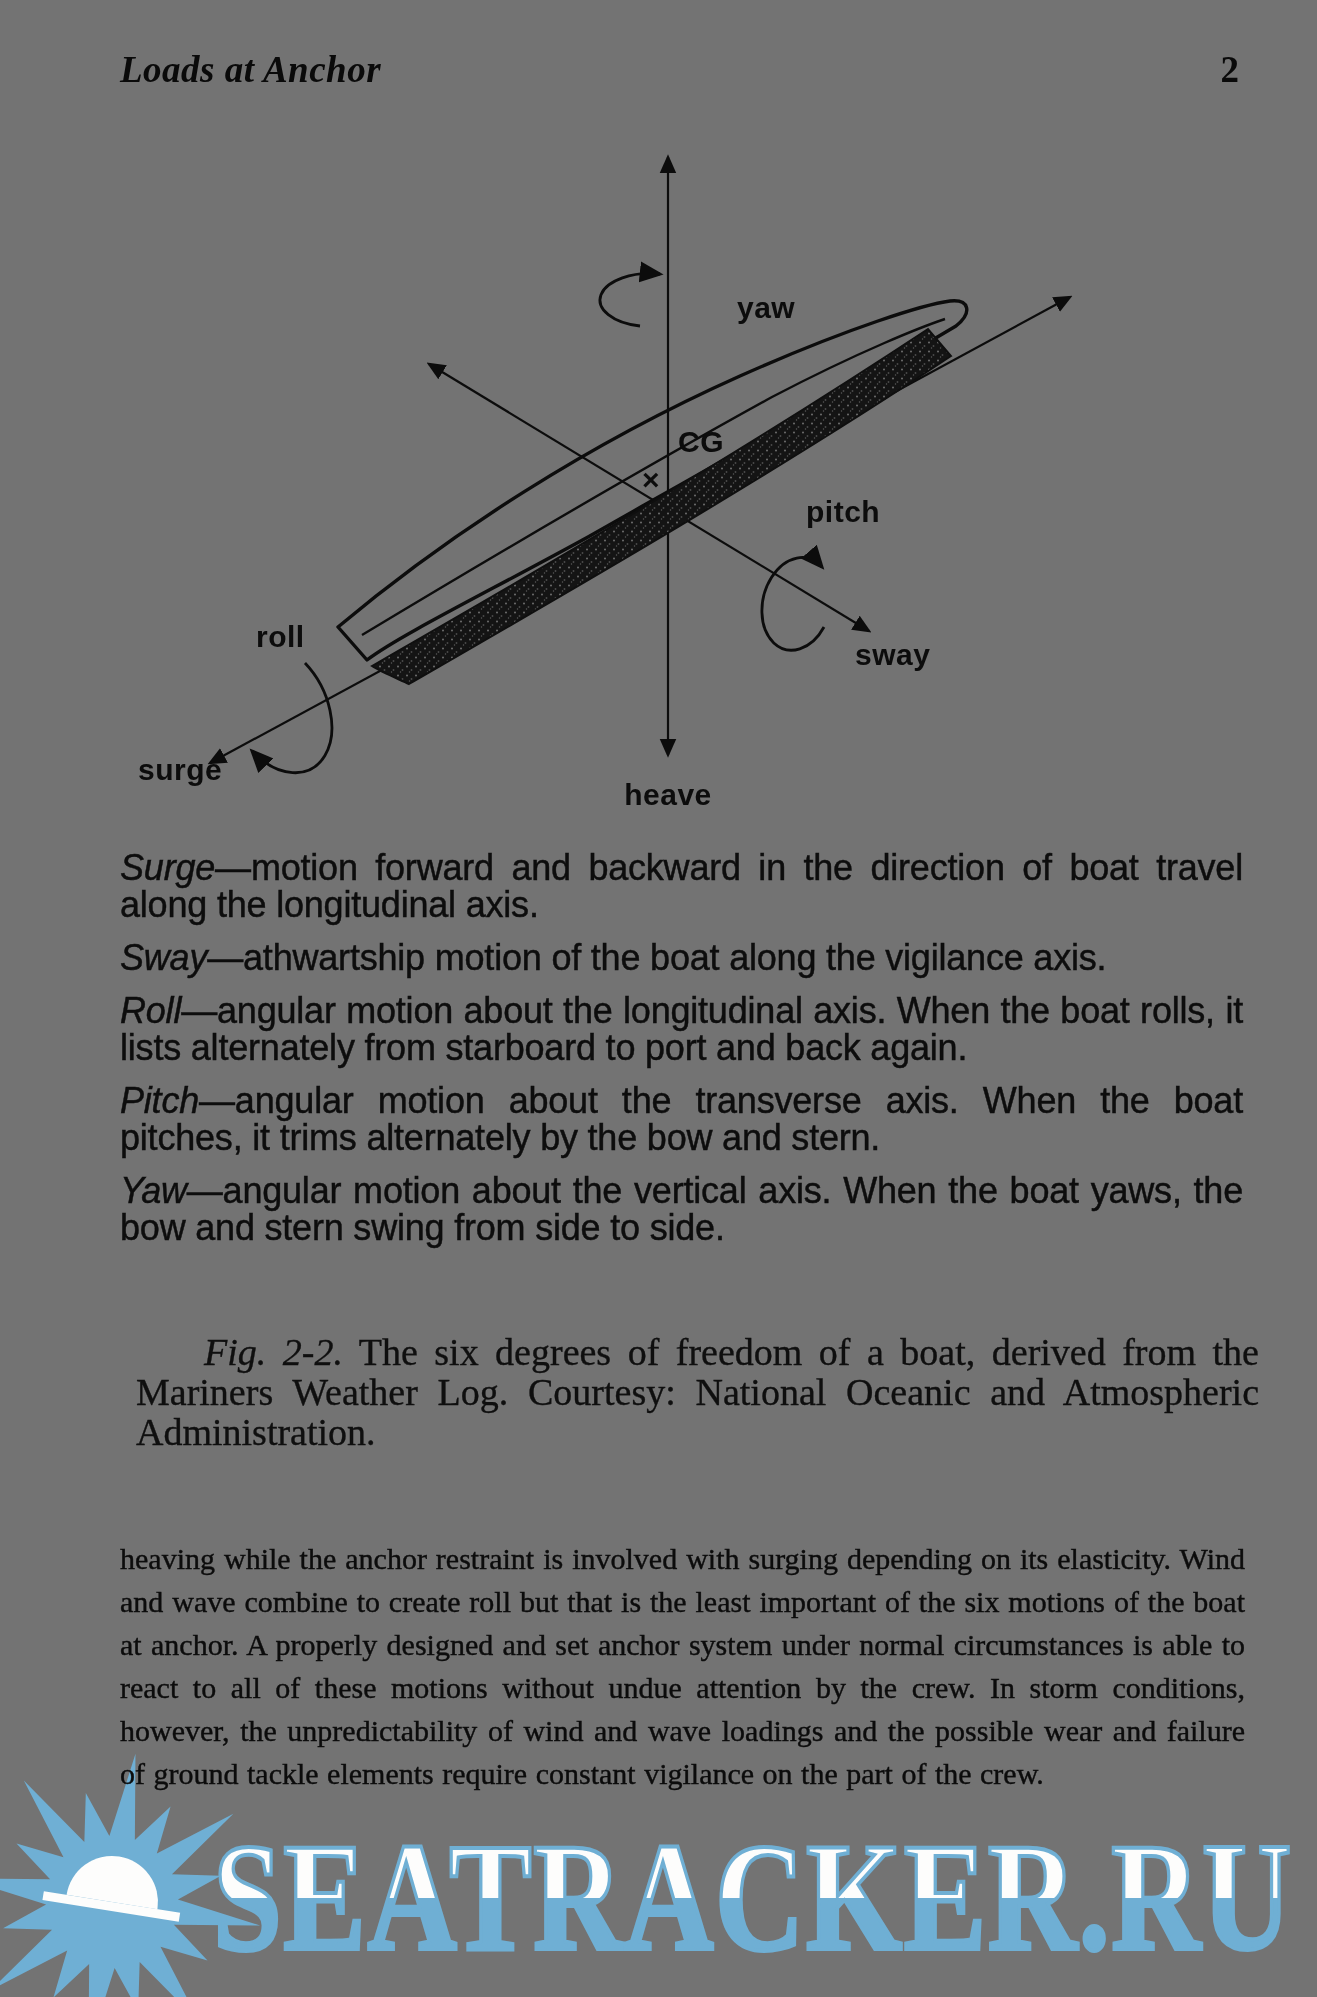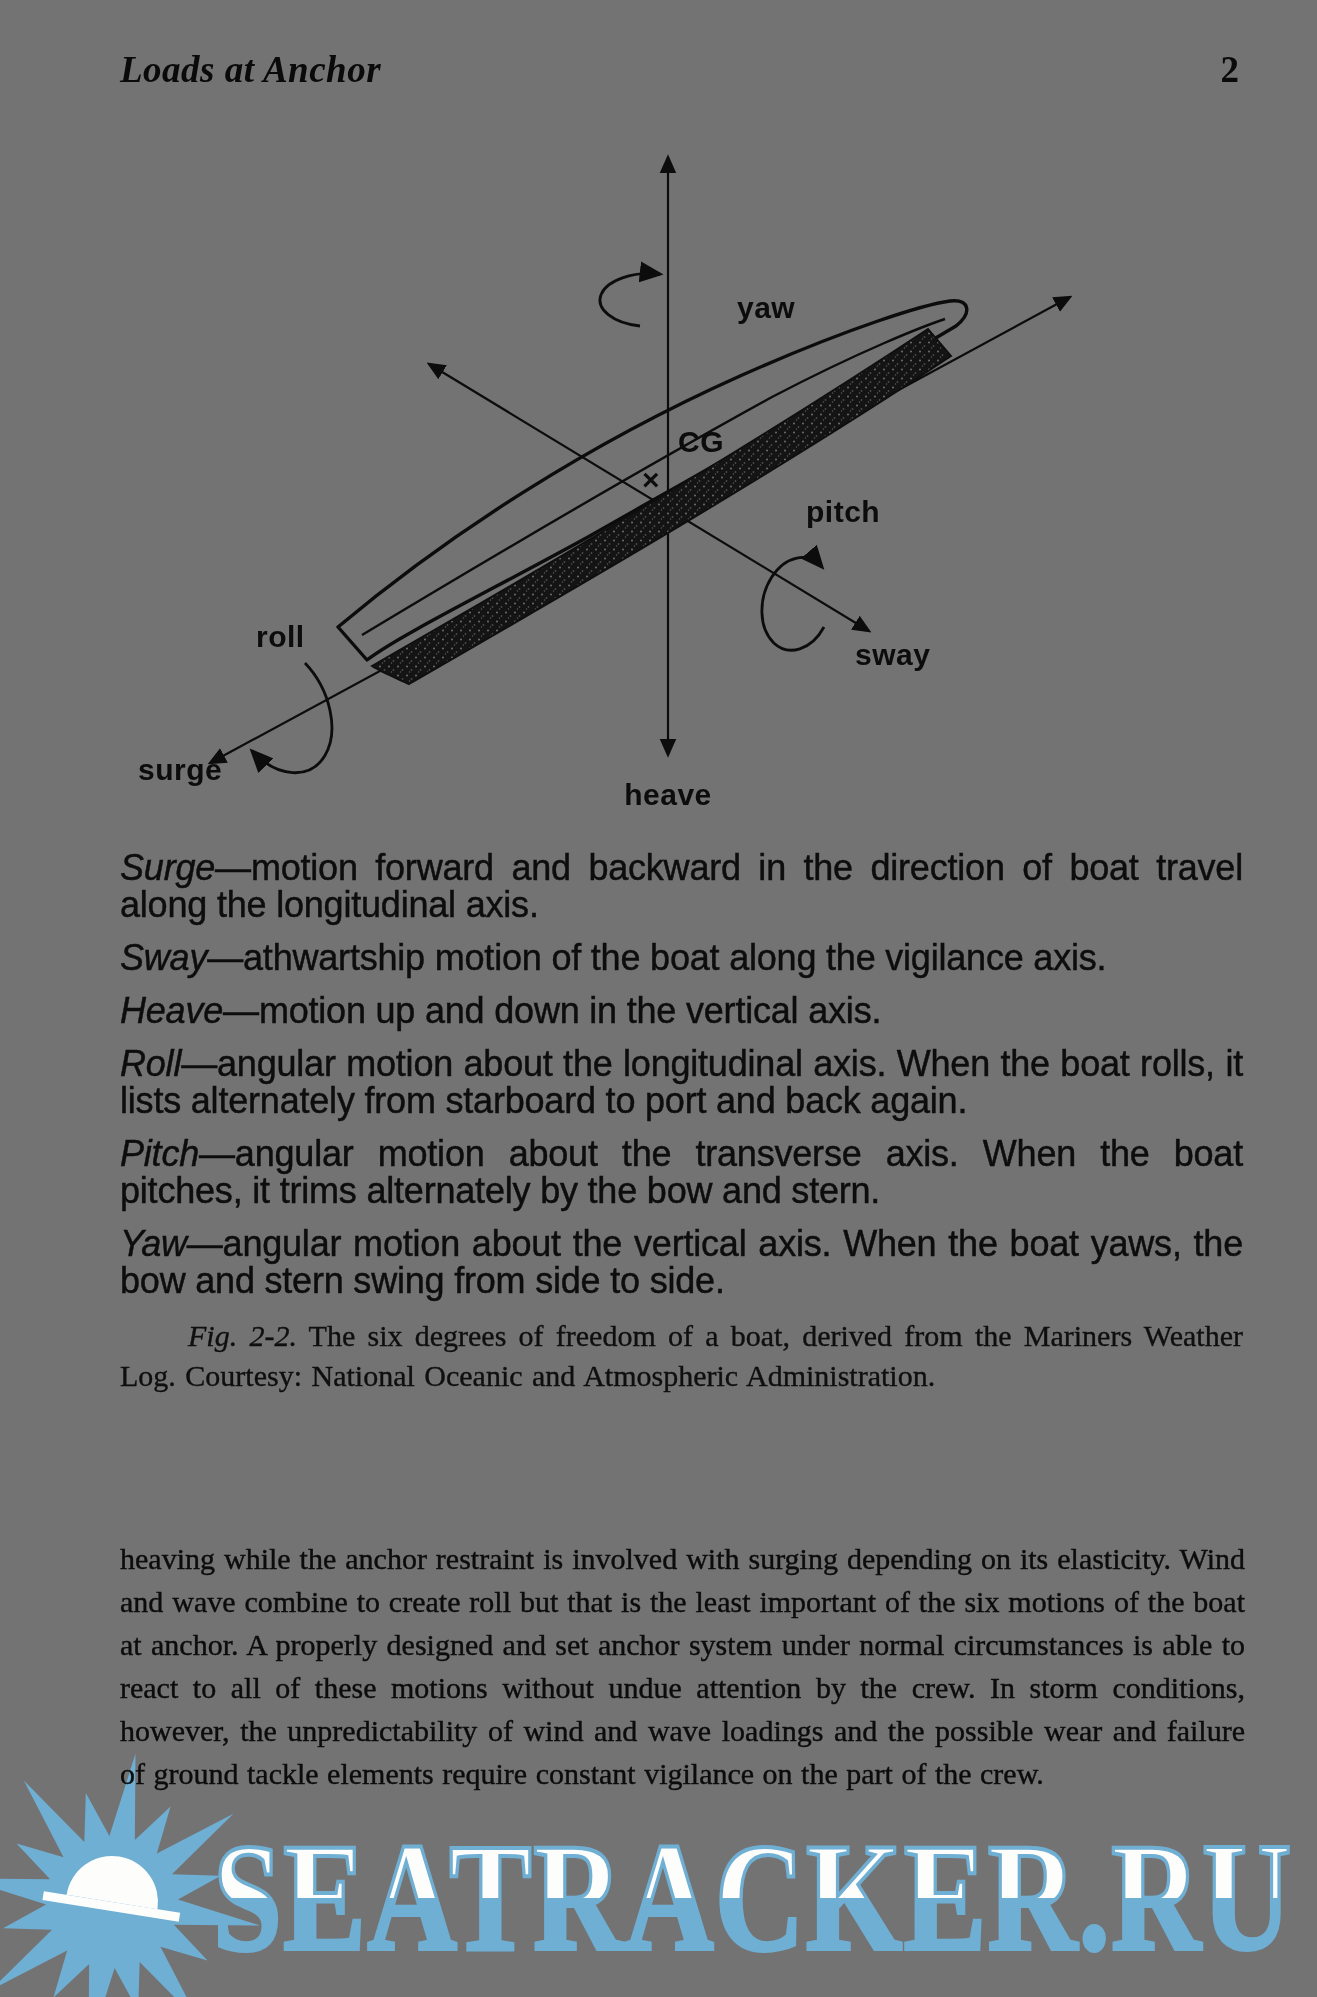--- a/index.html
+++ b/index.html
@@ -23,22 +23,22 @@
     font-family:"Liberation Sans",sans-serif;font-size:30px;font-weight:700;
     fill:#0c0c0c;letter-spacing:.5px;
   }
   .defs-block{position:absolute;top:849px;left:120px;width:1123px;}
   .defs-block p{
     margin:0 0 16px 0;font-size:36px;line-height:37px;text-align:justify;
     letter-spacing:-.2px;-webkit-text-stroke:.45px #0d0d0d;
   }
   .defs-block i{font-style:italic;}
   .fig-caption{
-    position:absolute;top:1316px;left:120px;width:1123px;margin:0;
-    font-family:"Liberation Serif",serif;font-size:30px;line-height:40px;
+    position:absolute;top:1316px;left:120px;width:1123px;margin:16px;
+    font-family:"Liberation Serif",serif;font-size:38px;line-height:40px;
     text-align:justify;text-indent:68px;color:#0f0f0f;
     -webkit-text-stroke:.35px #0f0f0f;word-spacing:2px;
   }
   .fig-caption i{font-style:italic;}
   .body-text{
     position:absolute;top:1537px;left:120px;width:1125px;margin:0;
     font-family:Liberation Serif, serif;font-size:30px;line-height:43px;
     text-align:justify;color:#0c0c0c;-webkit-text-stroke:.4px #0c0c0c;
     word-spacing:1px;z-index:3;
   }
@@ -97,21 +97,20 @@
     <text x="806" y="407" class="fig-label">pitch</text>
     <text x="855" y="550" class="fig-label">sway</text>
     <text x="256" y="532" class="fig-label">roll</text>
     <text x="138" y="665" class="fig-label">surge</text>
     <text x="668" y="690" text-anchor="middle" class="fig-label">heave</text>
   </svg>
 
   <section class="defs-block">
     <p><i>Surge</i><span>—motion forward and backward in the direction of boat travel along the longitudinal axis.</span></p>
     <p><i>Sway</i><span>—athwartship motion of the boat along the vigilance axis.</span></p>
-    <p><i>Heave</i><span>—motion up and down in the vertical axis.</span></p>
     <p><i>Roll</i><span>—angular motion about the longitudinal axis. When the boat rolls, it lists alternately from starboard to port and back again.</span></p>
     <p><i>Pitch</i><span>—angular motion about the transverse axis. When the boat pitches, it trims alternately by the bow and stern.</span></p>
     <p><i>Yaw</i><span>—angular motion about the vertical axis. When the boat yaws, the bow and stern swing from side to side.</span></p>
   </section>
 
   <p class="fig-caption"><i>Fig. 2-2.</i><span> The six degrees of freedom of a boat, derived from the Mariners Weather Log. Courtesy: National Oceanic and Atmospheric Administration.</span></p>
 
   <p class="body-text">heaving while the anchor restraint is involved with surging depending on its elasticity. Wind and wave combine to create roll but that is the least important of the six motions of the boat at anchor. A properly designed and set anchor system under normal circumstances is able to react to all of these motions without undue attention by the crew. In storm conditions, however, the unpredictability of wind and wave loadings and the possible wear and failure of ground tackle elements require constant vigilance on the part of the crew.</p>
 
   <svg class="watermark-svg" viewBox="0 0 1317 1997">

